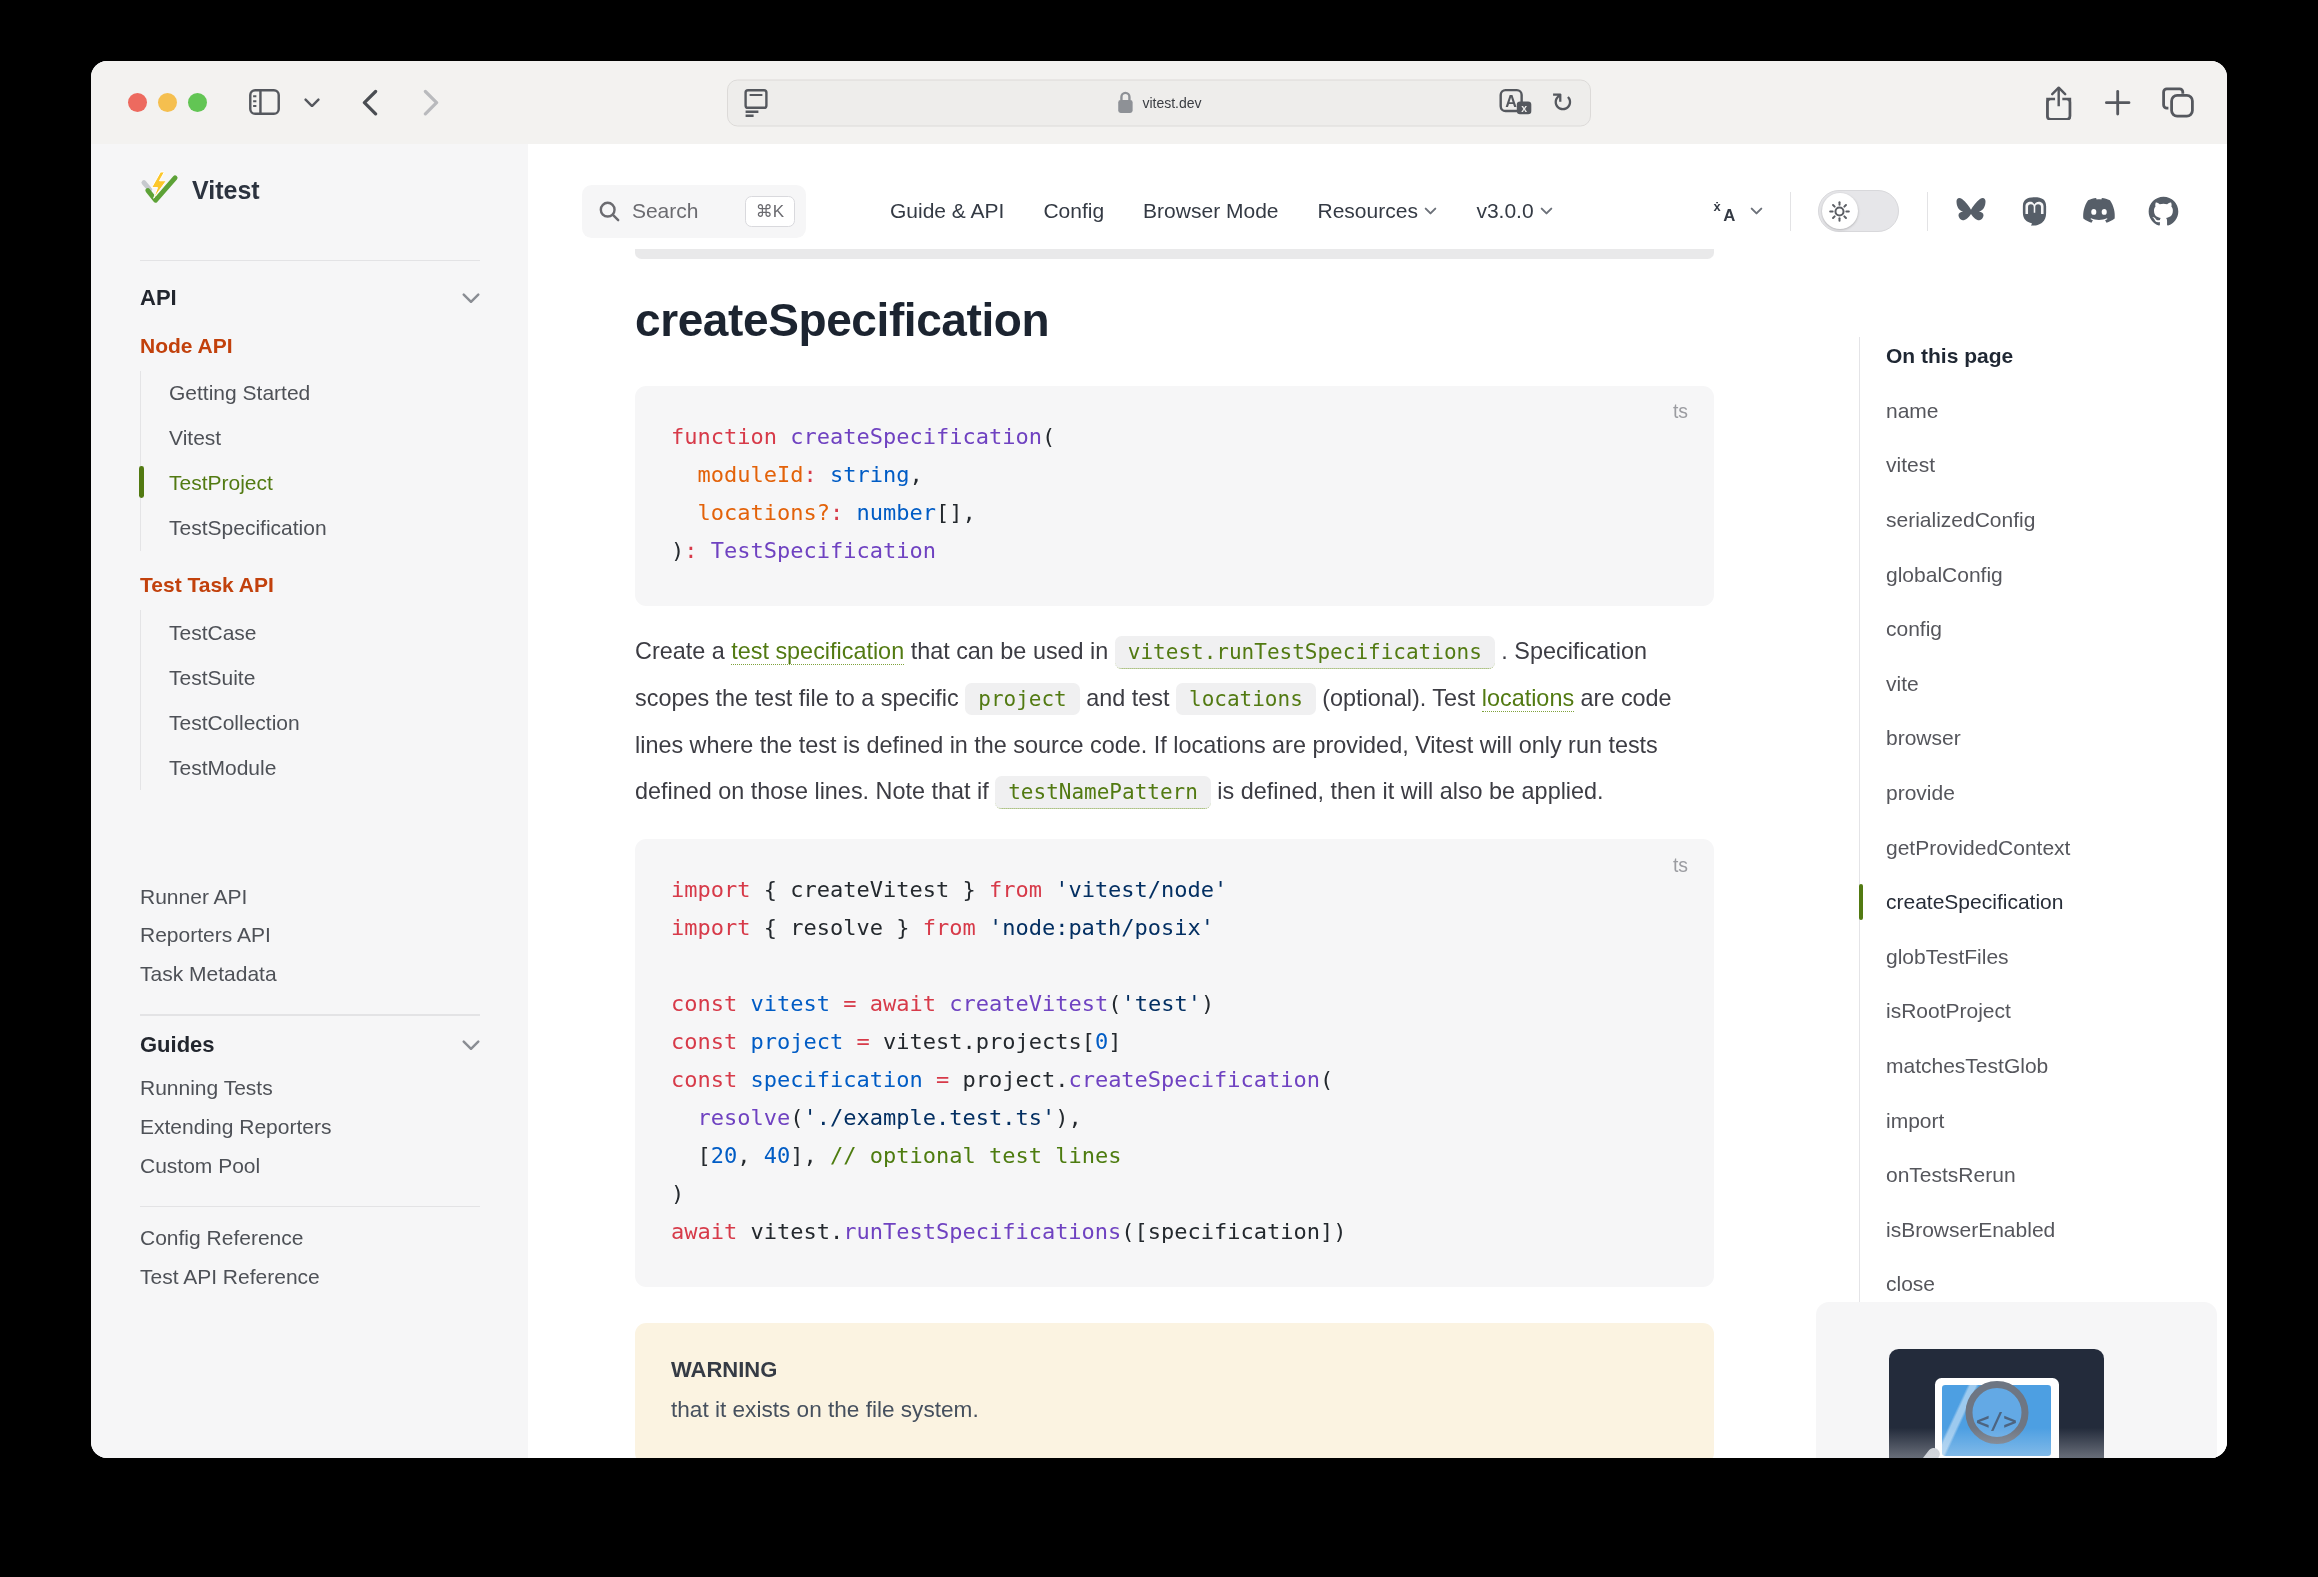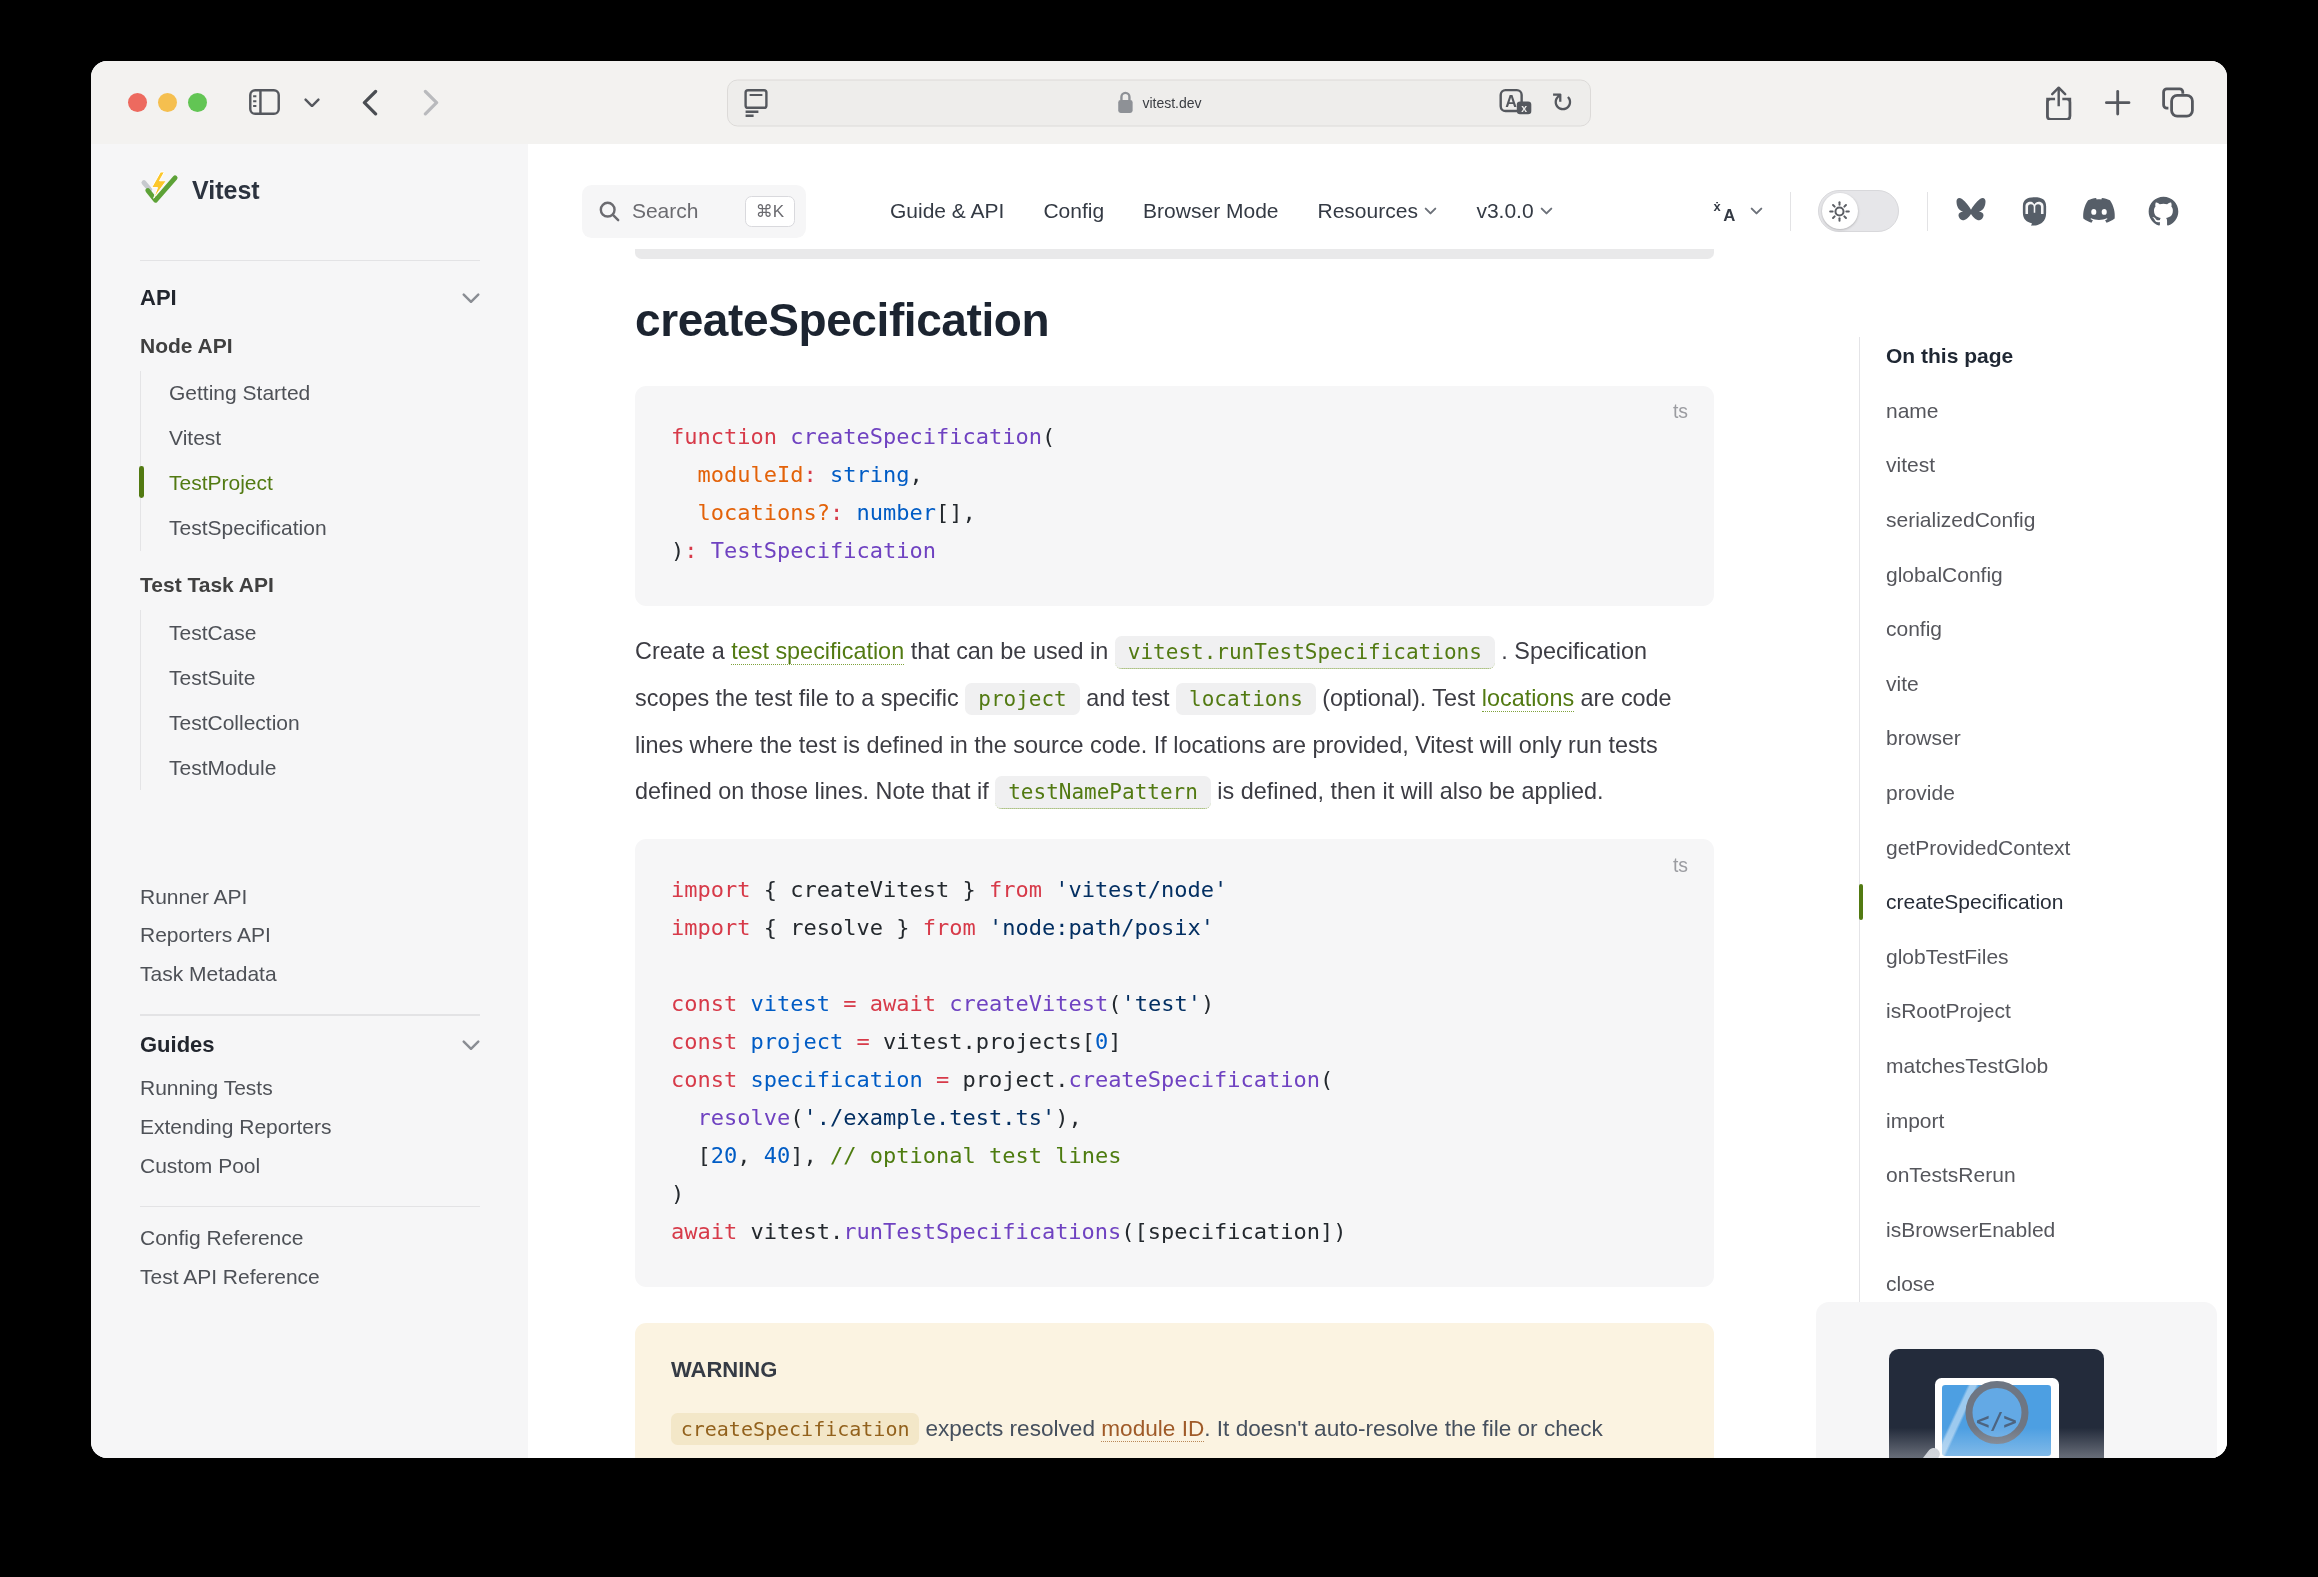--- a/index.html
+++ b/index.html
@@ -32,21 +32,21 @@
   .mainrow { position:absolute; left:0; top:83px; right:0; bottom:0; display:flex; }
 
   
   .sidebar { width:437px; background:#f6f6f7; flex:none; position:relative; padding:22.6px 0 0 49px; }
   .logo-row { display:flex; align-items:center; gap:13px; height:48px; }
   .logo-text { font-size:25px; font-weight:700; color:#2c333f; }
   .sb-div { height:1.6px; background:#e3e3e5; margin:45px 48px 0 0; }
   .sb-header { display:flex; align-items:center; margin:24px 48px 0 0; }
   .sb-header-label { font-size:22px; font-weight:700; color:#22262e; }
   .sb-chev { margin-left:auto; color:#8a8d93; }
-  .sb-group-title { font-size:21px; font-weight:600; color:#404040; margin-top:22.6px; }
+  .sb-group-title { font-size:21px; font-weight:600; color:#c2410c; margin-top:22.6px; }
   .sb-group { margin-top:13px; border-left:1.6px solid #e4e4e6; position:relative; }
   .sb-group .sb-item { padding-left:28px; }
   .sb-item { font-size:21px; color:#4e5157; padding:10.5px 0; position:relative; }
   .sb-item.active { color:#527a12; font-weight:500; }
   .sb-group .sb-item.active::before { content:""; position:absolute; left:-1.6px; top:4.8px; width:4.8px; height:32px; background:#527a12; border-radius:2.4px; }
   .sb-list-top { margin-top:87px; }
   .sb-list-top .sb-item, .sb-list-plain .sb-item { padding:7.3px 0; }
   .sb-div2 { height:1.6px; background:#e3e3e5; margin:21px 48px 0 0; }
   .sb-header2 { margin-top:16px; }
   .sb-list-plain { margin-top:11.3px; }
@@ -394,21 +394,20 @@
 
             <p class="para"><span class="seg">Create a </span><span class="rlink">test specification</span><span class="seg"> that can be used in </span><span class="icode ilink">vitest.runTestSpecifications</span><span class="seg"> . Specification scopes the test file to a specific </span><span class="icode">project</span><span class="seg"> and test </span><span class="icode">locations</span><span class="seg"> (optional). Test </span><span class="rlink">locations</span><span class="seg"> are code lines where the test is defined in the source code. If locations are provided, Vitest will only run tests defined on those lines. Note that if </span><span class="icode ilink">testNamePattern</span><span class="seg"> is defined, then it will also be applied.</span></p>
 
             <div class="codeblock cb2">
               <span class="lang">ts</span>
               <div class="code"><div class="cl"><span class="tk-k">import</span><span class="tk-d"> { createVitest } </span><span class="tk-k">from</span><span class="tk-d"> </span><span class="tk-s">'vitest/node'</span></div><div class="cl"><span class="tk-k">import</span><span class="tk-d"> { resolve } </span><span class="tk-k">from</span><span class="tk-d"> </span><span class="tk-s">'node:path/posix'</span></div><div class="cl">&nbsp;</div><div class="cl"><span class="tk-k">const</span><span class="tk-d"> </span><span class="tk-t">vitest</span><span class="tk-d"> </span><span class="tk-k">=</span><span class="tk-d"> </span><span class="tk-k">await</span><span class="tk-d"> </span><span class="tk-f">createVitest</span><span class="tk-d">(</span><span class="tk-s">'test'</span><span class="tk-d">)</span></div><div class="cl"><span class="tk-k">const</span><span class="tk-d"> </span><span class="tk-t">project</span><span class="tk-d"> </span><span class="tk-k">=</span><span class="tk-d"> vitest.projects[</span><span class="tk-t">0</span><span class="tk-d">]</span></div><div class="cl"><span class="tk-k">const</span><span class="tk-d"> </span><span class="tk-t">specification</span><span class="tk-d"> </span><span class="tk-k">=</span><span class="tk-d"> project.</span><span class="tk-f">createSpecification</span><span class="tk-d">(</span></div><div class="cl"><span class="tk-d">  </span><span class="tk-f">resolve</span><span class="tk-d">(</span><span class="tk-s">'./example.test.ts'</span><span class="tk-d">),</span></div><div class="cl"><span class="tk-d">  [</span><span class="tk-t">20</span><span class="tk-d">, </span><span class="tk-t">40</span><span class="tk-d">], </span><span class="tk-c">// optional test lines</span></div><div class="cl"><span class="tk-d">)</span></div><div class="cl"><span class="tk-k">await</span><span class="tk-d"> vitest.</span><span class="tk-f">runTestSpecifications</span><span class="tk-d">([specification])</span></div></div>
             </div>
 
             <div class="warning">
               <div class="warn-title">WARNING</div>
-              <div class="warn-body"><span class="wcode">createSpecification</span><span class="seg"> expects resolved </span><span class="wlink">module ID</span><span class="seg">. It doesn't auto-resolve the file or check</span></div>
               <div class="warn-body warn-clip">that it exists on the file system.</div>
             </div>
           </div>
 
           <div class="aside">
             <div class="toc-wrap">
               <div class="toc-title">On this page</div>
               <div>
                   <div class="toc-item">name</div>
                   <div class="toc-item">vitest</div>

